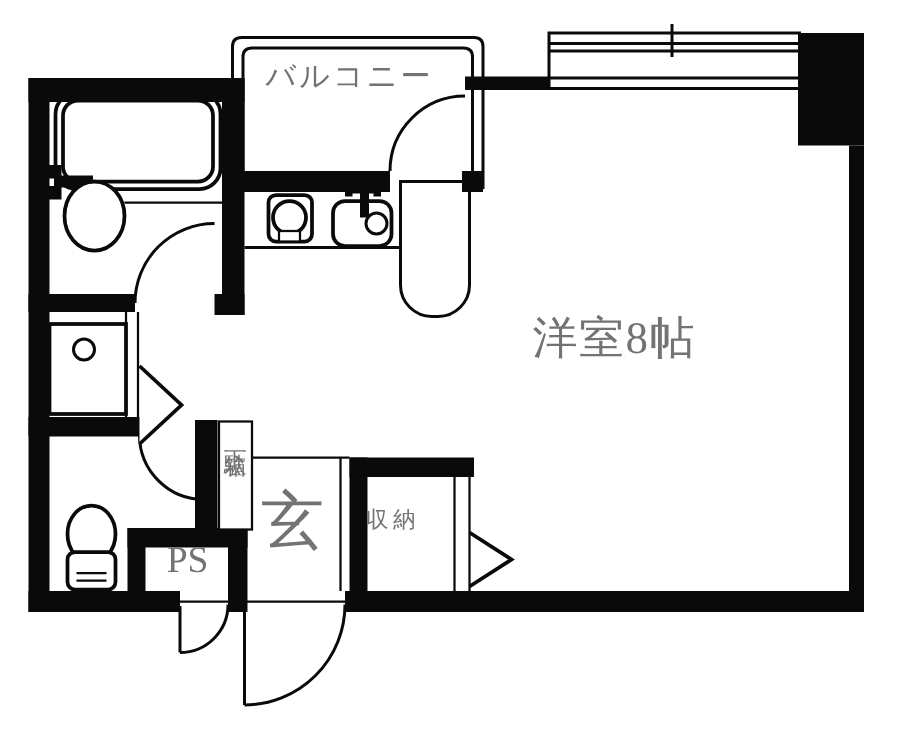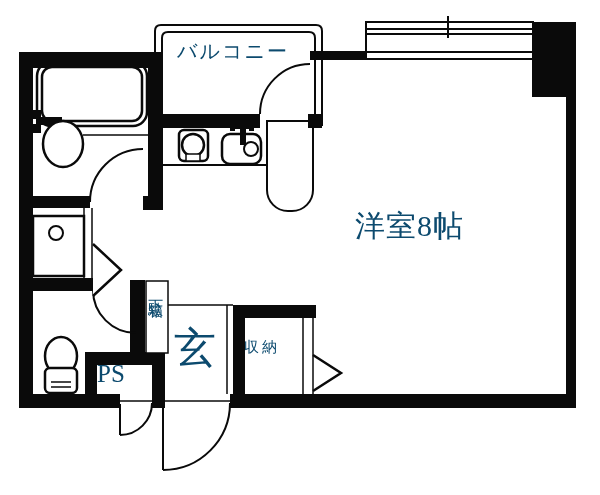--- a/index.html
+++ b/index.html
@@ -6,30 +6,30 @@
   .plan{
     position:relative;
     width:600px;height:495px;
     background:#ffffff;
     font-family:"Liberation Serif","DejaVu Serif",serif;
     overflow:hidden;
   }
   .plan svg{position:absolute;left:0;top:0;}
   .lbl{
     position:absolute;
-    color:#0c4a6e;
+    color:#737373;
     line-height:1.05;
     white-space:nowrap;
     user-select:none;
   }
   .lbl-balcony{left:158px;top:41px;width:150px;text-align:center;font-size:20px;letter-spacing:2px;}
   .lbl-mainroom{left:355px;top:210px;width:160px;text-align:left;font-size:30px;letter-spacing:1px;}
   .lbl-entrance{left:174px;top:326px;font-size:42px;}
   .lbl-closet{left:244px;top:340px;font-size:15px;letter-spacing:3px;}
-  .lbl-ps{left:97px;top:361px;width:56px;text-align:left;font-size:25px;}
+  .lbl-ps{left:97px;top:361px;width:56px;text-align:center;font-size:25px;}
   .lbl-shoe{
     left:147px;top:288px;height:68px;font-size:15px;
     writing-mode:vertical-rl;text-orientation:upright;letter-spacing:2px;
   }
 </style>
 </head>
 <body>
 
 <div class="plan">
 

